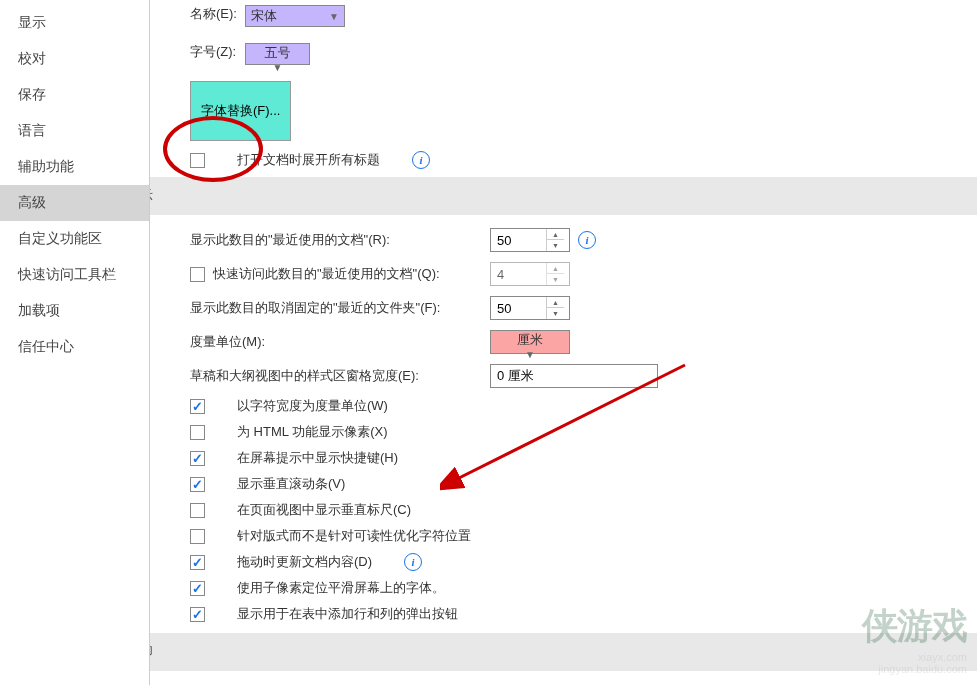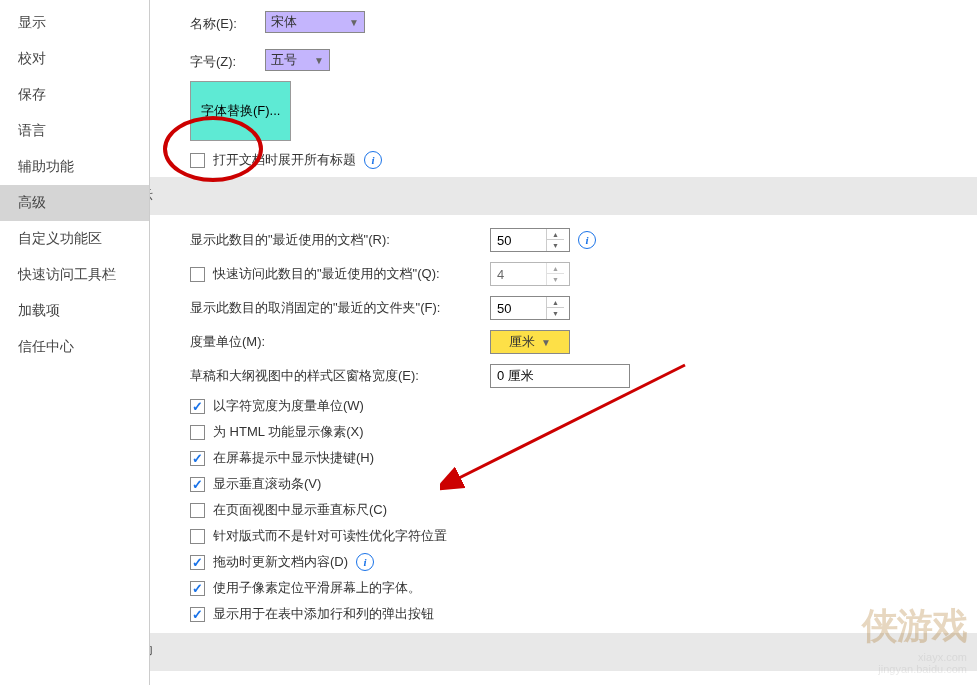--- a/index.html
+++ b/index.html
@@ -3,45 +3,45 @@
 <meta charset="utf-8">
 <style>
 * { box-sizing: border-box; margin: 0; padding: 0; }
 body { font-family: "Microsoft YaHei", "SimSun", sans-serif; font-size: 13px; color: #333; background: #fff; width: 977px; height: 685px; overflow: hidden; position: relative; }
 .container { display: flex; height: 100%; }
 .sidebar { width: 150px; border-right: 1px solid #ccc; background: #fff; padding-top: 5px; }
 .sidebar-item { padding: 9px 18px; cursor: pointer; font-size: 14px; color: #444; }
 .sidebar-item.active { background: #d5d5d5; }
 .main { flex: 1; padding: 5px 0 0 0; overflow: hidden; position: relative; }
 .main-inner { padding-left: 40px; }
-.section-row { display: flex; align-items: flex-end; margin-bottom: 10px; min-height: 28px; gap: 20px; }
+.section-row { display: flex; align-items: flex-start; margin-bottom: 10px; min-height: 28px; }
 .section-label { width: 55px; }
 .font-select { border: 1px solid #888; background: #c4b5fd; height: 22px; width: 100px; padding: 0 5px; display: flex; align-items: center; justify-content: space-between; cursor: pointer; }
-.font-select.small { width: 65px; }
+.font-select.small { width: 65px; flex-direction: column; }
 .dropdown-arrow { font-size: 10px; color: #666; }
 .btn { background: #5eead4; border: 1px solid #999; padding: 20px 10px; cursor: pointer; font-size: 13px; }
 .section-header { background: #e8e8e8; padding: 10px 15px; font-size: 14px; color: #555; margin-bottom: 12px; margin-left: -40px; }
 .option-row { display: flex; align-items: center; margin-bottom: 8px; min-height: 26px; }
 .option-label { width: 300px; }
 .num-input-wrap { display: flex; align-items: center; border: 1px solid #888; height: 24px; width: 80px; background: #fff; }
 .num-input { border: none; width: 55px; padding: 0 6px; height: 22px; font-size: 13px; outline: none; }
 .num-spinners { display: flex; flex-direction: column; width: 18px; border-left: 1px solid #ccc; }
 .spinner { height: 11px; display: flex; align-items: center; justify-content: center; font-size: 7px; color: #666; cursor: pointer; line-height: 1; }
 .spinner:first-child { border-bottom: 1px solid #ccc; }
 .info-icon { display: inline-flex; width: 18px; height: 18px; border: 1.5px solid #1a73e8; border-radius: 50%; color: #1a73e8; font-size: 11px; font-weight: bold; font-style: italic; align-items: center; justify-content: center; margin-left: 8px; font-family: Georgia, serif; }
-.unit-select { border: 1px solid #888; height: 24px; width: 80px; padding: 0 18px; display: flex; align-items: center; justify-content: space-between; cursor: pointer; background: #fde047; }
-.text-input { border: 1px solid #888; height: 24px; width: 140px; padding: 0 6px; font-size: 13px; }
-.checkbox-row { display: flex; align-items: center; margin-bottom: 8px; padding-left: 0; }
+.unit-select { border: 1px solid #888; height: 24px; width: 80px; padding: 0 12px; display: flex; align-items: center; justify-content: space-between; cursor: pointer; background: #fca5a5; flex-direction: column; }
+.text-input { border: 1px solid #888; height: 24px; width: 168px; padding: 0 6px; font-size: 13px; }
+.checkbox-row { display: flex; align-items: center; margin-bottom: 8px; padding-left: 0; gap: 24px; }
 .chk { width: 15px; height: 15px; border: 1px solid #888; margin-right: 8px; display: inline-flex; align-items: center; justify-content: center; cursor: pointer; flex-shrink: 0; background: #fff; }
 .chk.checked::after { content: "✓"; color: #1a73e8; font-size: 13px; font-weight: bold; line-height: 1; }
 .chk-label { font-size: 13px; }
 .annotation-circle { position: absolute; left: 163px; top: 116px; width: 100px; height: 66px; border: 4px solid #c00; border-radius: 50%; pointer-events: none; z-index: 10; }
 .annotation-arrow { position: absolute; left: 440px; top: 360px; pointer-events: none; z-index: 10; }
 .watermark { position: absolute; right: 10px; bottom: 10px; opacity: 0.25; pointer-events: none; z-index: 20; font-size: 10px; color: #888; text-align: right; }
-.watermark-logo { font-size: 36px; font-weight: bold; color: #a16207; letter-spacing: -1px; }
+.watermark-logo { font-size: 36px; font-weight: bold; color: #14532d; letter-spacing: -1px; }
 .watermark-sub { font-size: 11px; color: #aaa; }
 </style>
 </head>
 <body>
 
 <div class="container">
   <div class="sidebar">
     <div class="sidebar-item">显示</div>
     <div class="sidebar-item">校对</div>
     <div class="sidebar-item">保存</div>

